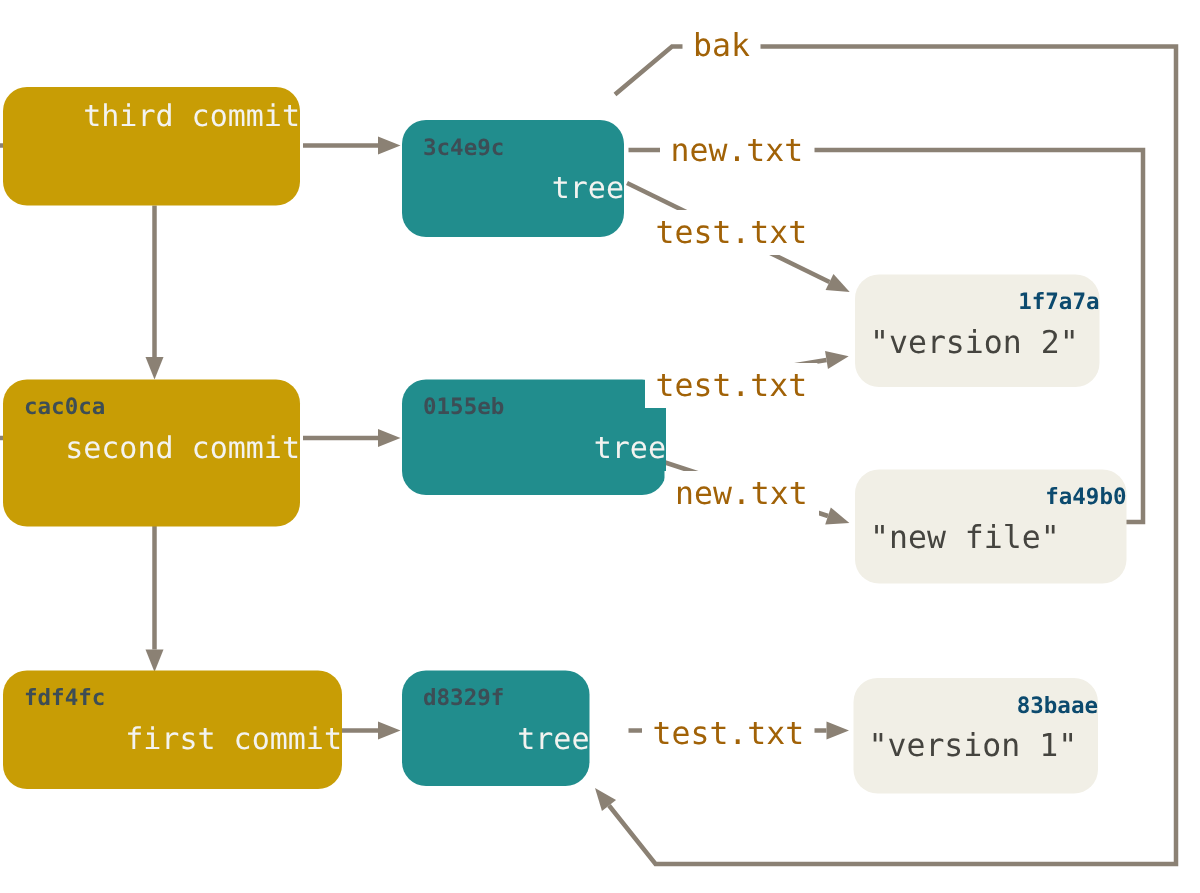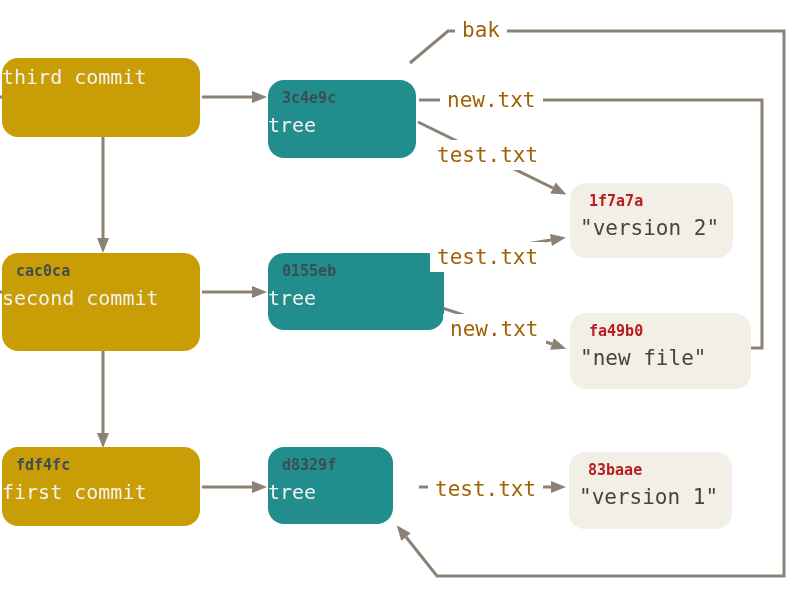--- a/index.html
+++ b/index.html
@@ -25,25 +25,25 @@
     font-weight:600;
     line-height:16px;
     padding:10px 0 0 14px;
     color:#3d4d55;
     letter-spacing:0px;
   }
   .title{
     font-size:20px;
     line-height:26px;
     margin-top:6px;
-    text-align:left;
+    text-align:right;
     color:#f3f3f0;
     white-space:pre;
   }
-  .node.blob .hash{color:#b91c1c;padding-left:19px;}
+  .node.blob .hash{color:#0c4a6e;padding-left:19px;text-align:right;}
   .node.blob .title{
     text-align:left;
     padding-left:10px;
     font-size:21px;
     color:#45443f;
   }
   .chip{
     position:absolute;
     z-index:3;
     background:#ffffff;
@@ -82,21 +82,21 @@
     </g>
   </svg>
 
   <div class="node commit" style="left:2px;top:58px;width:198px;height:79px">
     <div class="title">third commit</div>
   </div>
   <div class="node commit" style="left:2px;top:253px;width:198px;height:98px">
     <div class="hash">cac0ca</div>
     <div class="title">second commit</div>
   </div>
-  <div class="node commit" style="left:2px;top:447px;width:198px;height:79px">
+  <div class="node commit" style="left:2px;top:447px;width:226px;height:79px">
     <div class="hash">fdf4fc</div>
     <div class="title">first commit</div>
   </div>
 
   <div class="node tree" style="left:268px;top:80px;width:148px;height:78px">
     <div class="hash">3c4e9c</div>
     <div class="title">tree</div>
   </div>
   <div class="node tree" style="left:268px;top:253px;width:176px;height:77px">
     <div class="hash">0155eb</div>

